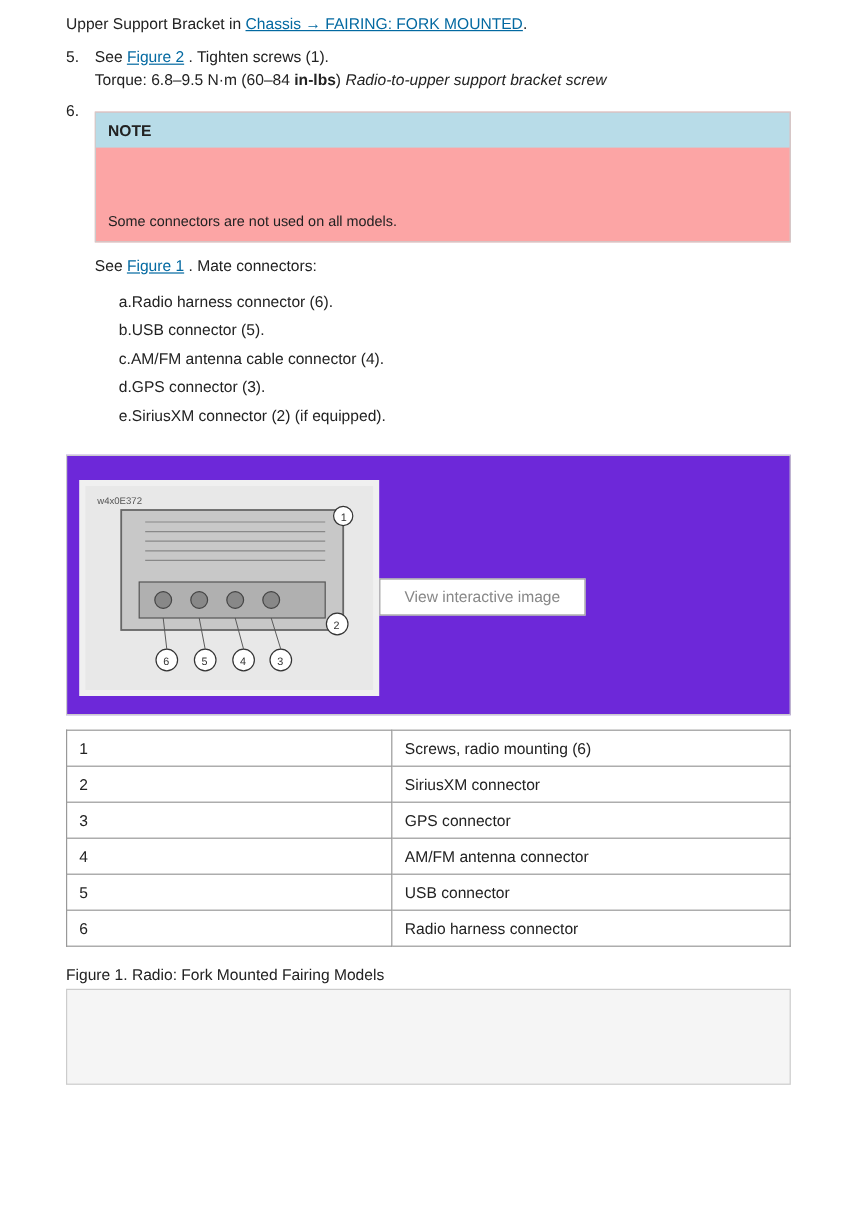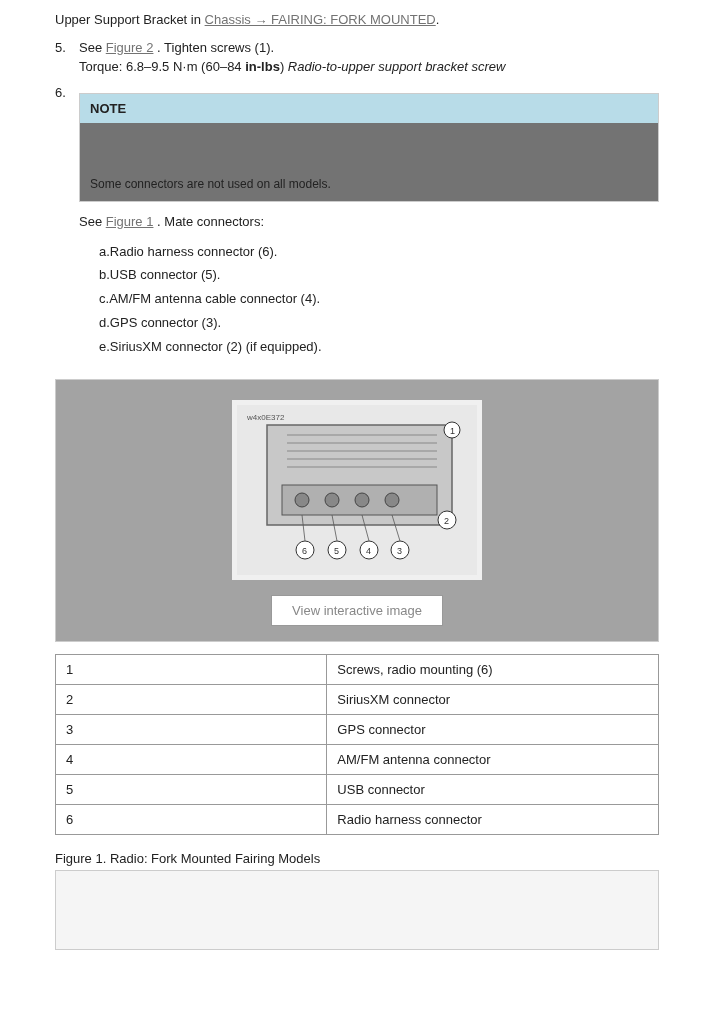--- a/index.html
+++ b/index.html
@@ -12,21 +12,21 @@
       min-height: 1011px;
     }
     .page-container {
       padding: 10px 55px 20px 55px;
     }
     .intro-text {
       margin-bottom: 8px;
       line-height: 1.5;
     }
     a {
-      color: #737373;
+      color: #0369a1;
       text-decoration: underline;
     }
     .step-list {
       list-style: none;
       padding: 0;
       margin: 0;
     }
     .step-item {
       display: flex;
       margin-bottom: 6px;
@@ -35,21 +35,21 @@
     .step-number {
       min-width: 24px;
       font-weight: normal;
     }
     .step-content {
       flex: 1;
     }
     .note-box {
       border: 1px solid #ccc;
       margin: 10px 0;
-      background: #737373;
+      background: #fca5a5;
     }
     .note-header {
       background: #b8dce8;
       padding: 5px 10px;
       font-weight: bold;
       font-size: 13px;
     }
     .note-body {
       padding: 8px 10px;
       font-size: 12px;
@@ -69,25 +69,24 @@
       display: flex;
       margin-bottom: 3px;
       line-height: 1.6;
     }
     .alpha-label {
       min-width: 30px;
       padding-left: 20px;
     }
     .figure-container {
       border: 1px solid #ccc;
-      background: #a3a3a3;
+      background: #6d28d9;
       margin: 12px 0;
       padding: 20px 10px 15px 10px;
       display: flex;
-      flex-direction: column;
       align-items: center;
     }
     .figure-image-area {
       background: #f0f0f0;
       width: 250px;
       height: 180px;
       position: relative;
       display: flex;
       align-items: center;
       justify-content: center;

